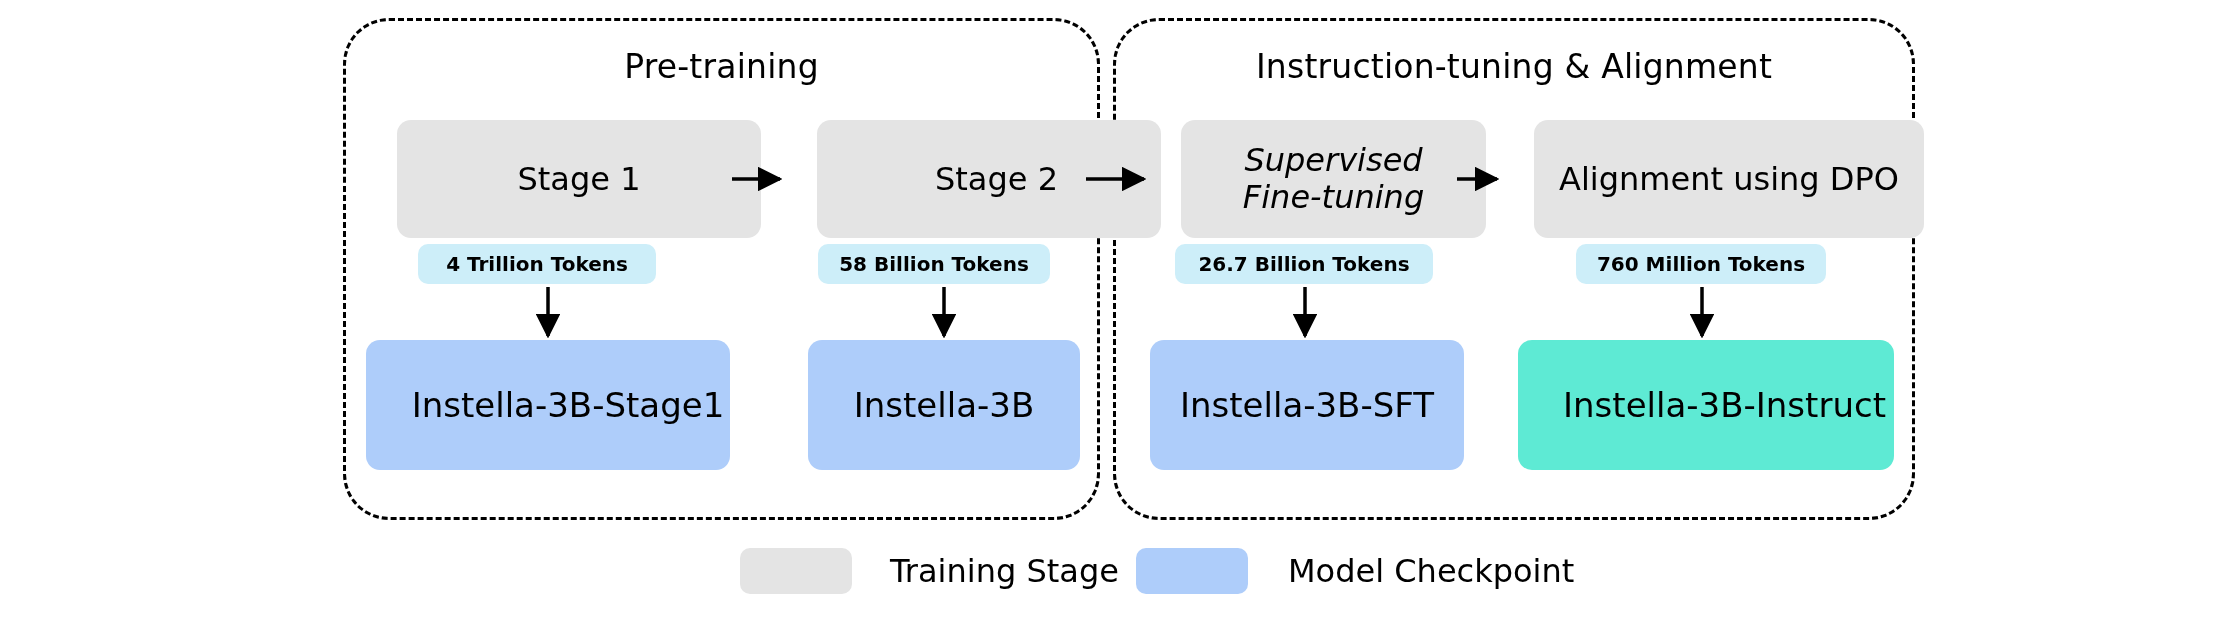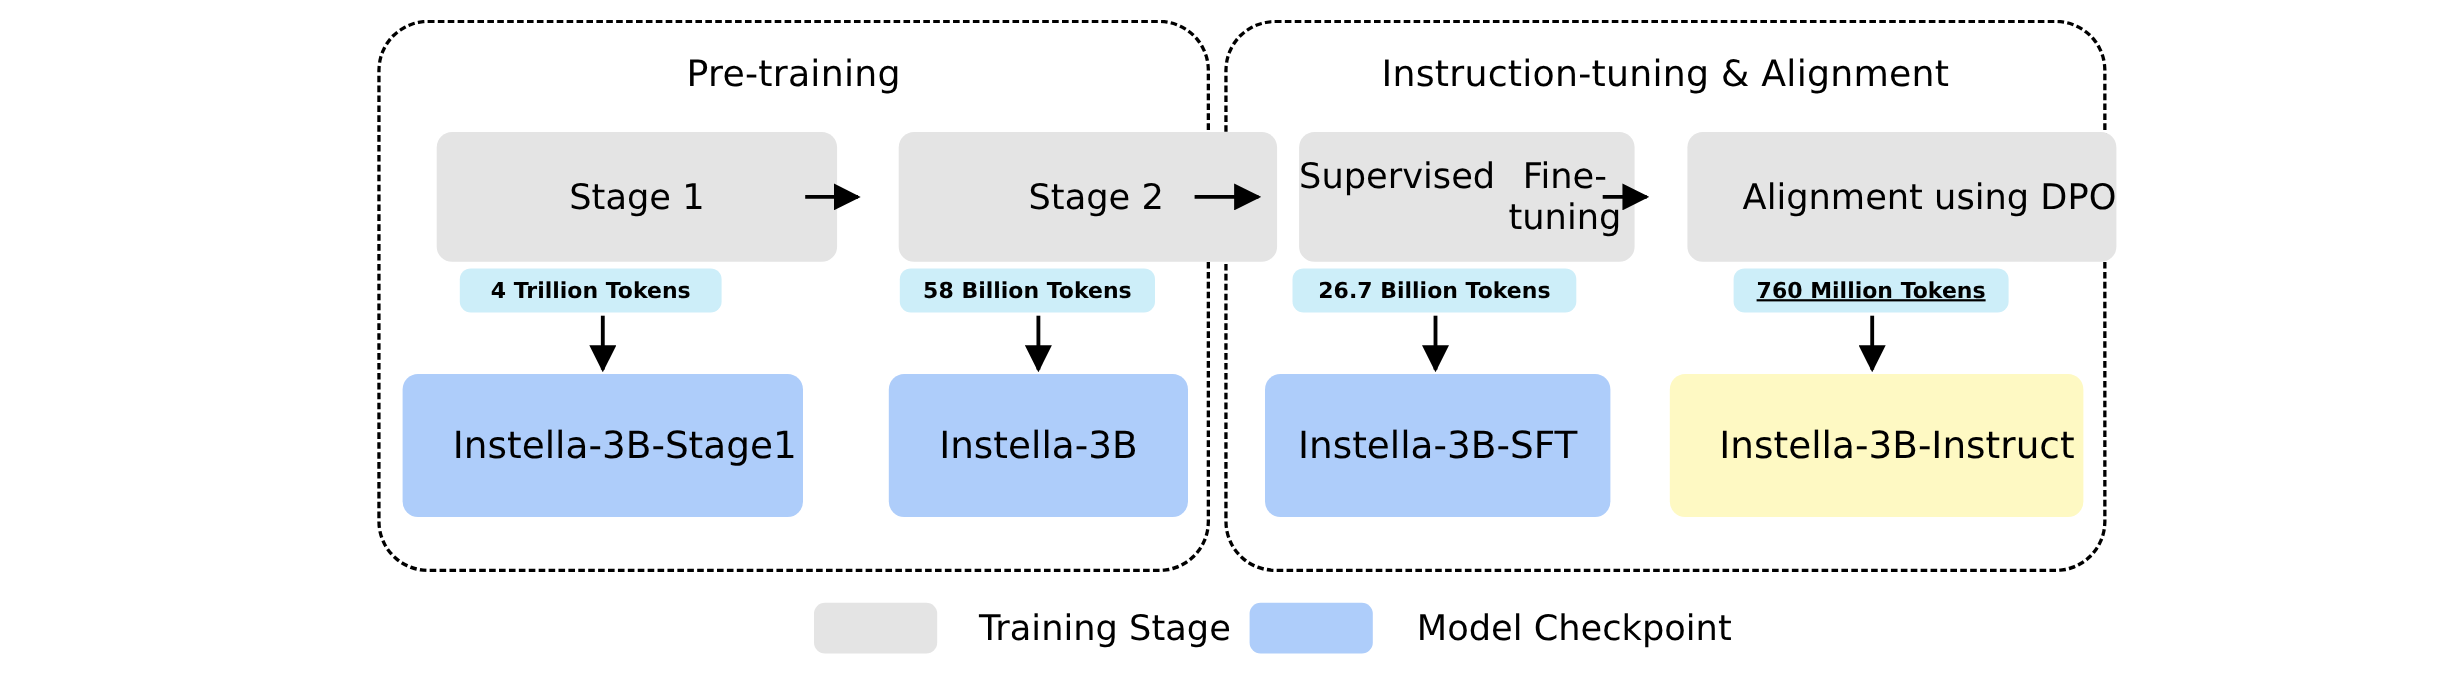--- a/index.html
+++ b/index.html
@@ -16,21 +16,21 @@
   .panel-title{position:absolute;top:26px;left:0;width:100%;text-align:center;
                font-size:33px;line-height:40px;letter-spacing:.2px;white-space:nowrap;}
 
   
   .stage-box{position:absolute;background:#e4e4e4;border-radius:14px;
              display:flex;align-items:center;justify-content:center;text-align:center;
              font-size:32px;line-height:37px;box-sizing:border-box;margin-left:31px;}
   #stage-1{left:366px;top:120px;width:364px;height:118px;}
   #stage-2{left:786px;top:120px;width:344px;height:118px;padding-left:15px;}
   #stage-sft{left:1150px;top:120px;width:305px;height:118px;}
-  #stage-dpo{left:1503px;top:120px;width:390px;height:118px;justify-content:flex-end;}
+  #stage-dpo{left:1503px;top:120px;width:390px;height:118px;}
 
   
   .badge{position:absolute;background:#cdeef9;border-radius:10px;
          display:flex;align-items:center;justify-content:center;
          font-size:20px;font-weight:bold;line-height:24px;white-space:nowrap;
          box-sizing:border-box;padding:0 14px;}
   #badge-1{left:418px;top:244px;width:238px;height:40px;}
   #badge-2{left:818px;top:244px;width:232px;height:40px;}
   #badge-3{left:1175px;top:244px;width:258px;height:40px;justify-content:center;}
   #badge-4{left:1576px;top:244px;width:250px;height:40px;}
@@ -49,21 +49,21 @@
 
   
   .legend{position:absolute;left:0;top:548px;width:1804px;height:60px;}
   .legend-sw{position:absolute;top:0;width:112px;height:46px;border-radius:10px;}
   #legend-sw-stage{left:740px;background:#e4e4e4;}
   #legend-sw-ckpt{left:1136px;background:#aecdfa;}
   .legend-label{position:absolute;top:3px;font-size:32px;line-height:40px;white-space:nowrap;}
   #legend-label-stage{left:890px;}
   #legend-label-ckpt{left:1288px;}
 
-  .two-line{display:flex;}
+  .two-line{display:flex;flex-direction:column;font-style:italic;}
 </style>
 </head>
 <body>
 
 <div class="canvas">
 
   <div class="panel" id="panel-pretrain">
     <div class="panel-title">Pre-training</div>
   </div>
 
@@ -92,34 +92,34 @@
 
   <div class="badge" id="badge-1" style="background: rgb(205, 238, 249);">
     <span>4 Trillion Tokens</span>
   </div>
   <div class="badge" id="badge-2" style="background: rgb(205, 238, 249);">
     <span>58 Billion Tokens</span>
   </div>
   <div class="badge" id="badge-3" style="background: rgb(205, 238, 249);">
     <span>26.7 Billion Tokens</span>
   </div>
-  <div class="badge" id="badge-4" style="background: rgb(205, 238, 249); text-decoration: underline;">
+  <div class="badge" id="badge-4" style="background: rgb(205, 238, 249);">
     <span>760 Million Tokens</span>
   </div>
 
   <div class="ckpt-box" id="ckpt-1" style="background: rgb(174, 205, 250);">
     <span>Instella-3B-Stage1</span>
   </div>
   <div class="ckpt-box" id="ckpt-2" style="background: rgb(174, 205, 250);">
     <span>Instella-3B</span>
   </div>
   <div class="ckpt-box" id="ckpt-3" style="background: rgb(174, 205, 250);">
     <span>Instella-3B-SFT</span>
   </div>
-  <div class="ckpt-box" id="ckpt-4" style="background: #fef9c3; padding-left: 37px;">
+  <div class="ckpt-box" id="ckpt-4" style="background: #5eead4; padding-left: 37px;">
     <span>Instella-3B-Instruct</span>
   </div>
 
   <svg class="arrow-svg" style="left:0;top:0;width:2240px;height:620px;">
     <defs>
       <marker id="ah" viewBox="0 0 10 10" refX="9" refY="5" markerWidth="7" markerHeight="7" orient="auto-start-reverse">
         <path d="M 0 0 L 10 5 L 0 10 z" fill="#000"></path>
       </marker>
     </defs>
 

